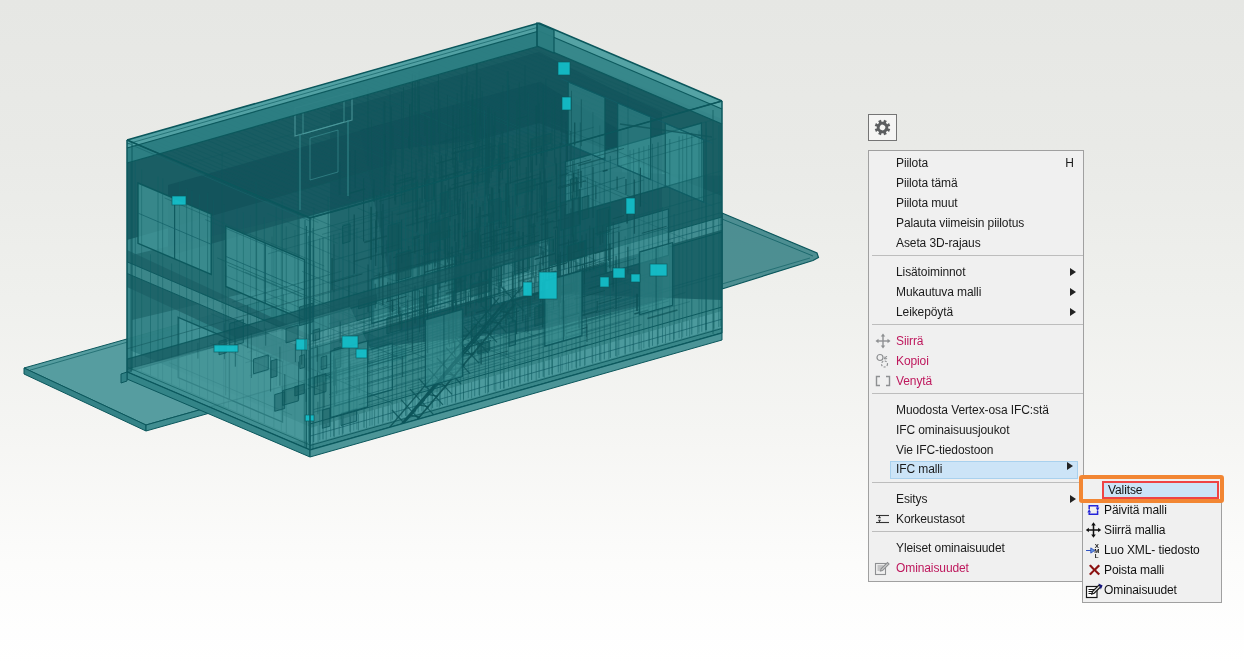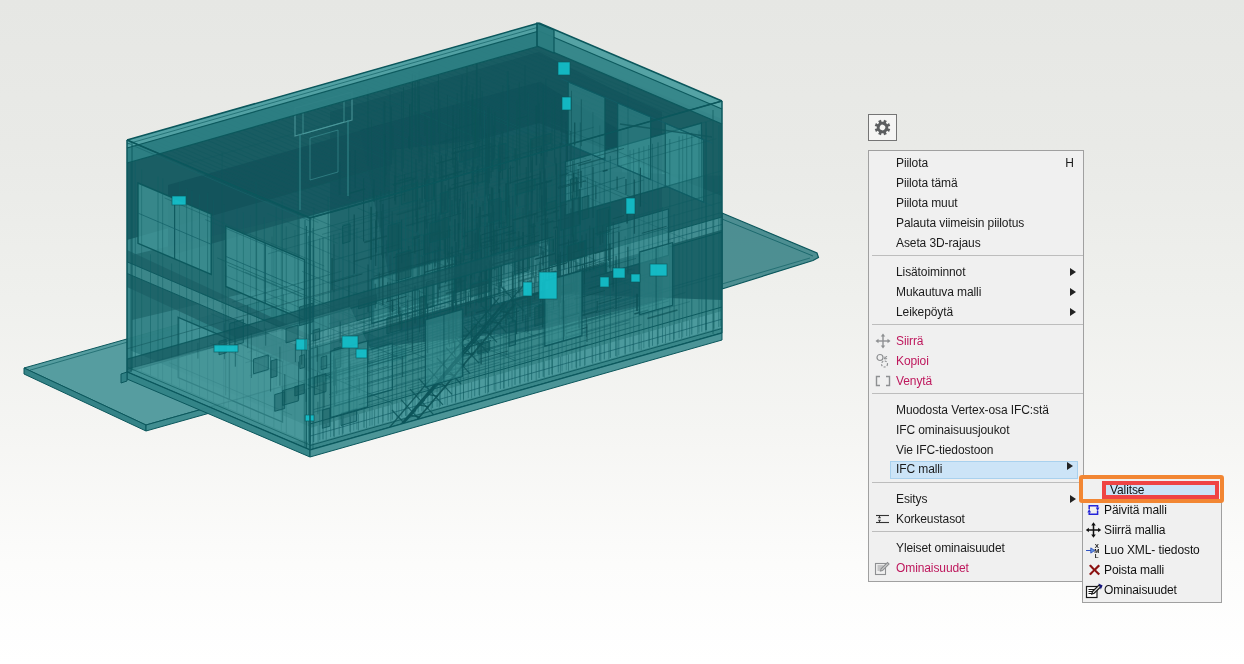--- a/index.html
+++ b/index.html
@@ -30,21 +30,21 @@
 .arr { position:absolute; right:7px; width:0; height:0; border-left:6px solid #222; border-top:4px solid transparent; border-bottom:4px solid transparent; }
 .hlbg { position:absolute; left:21px; right:5px; top:1px; bottom:1px; background:#cce4f7; border:1px solid #a9d1ee; display:flex; }
 .hlbg .txt { margin-left:5px; }
 .hlbg .arr { right:4px; }
 .submenu {
   position:absolute; left:1082px; top:477px; width:140px;
   background:#f0f0f0; border:1px solid #a0a0a0;
   padding:2px 0 2px 0; font-size:12px; color:#111;
 }
 .submenu .mi .ic { width:21px; flex:0 0 21px; }
-.hlbg2 { position:absolute; left:19px; right:2px; top:1px; bottom:1px; background:#cce4f7; border:4px solid #ef4444; display:flex; align-items:center; }
+.hlbg2 { position:absolute; left:19px; right:2px; top:1px; bottom:1px; background:#cce4f7; border:2px solid #ef4444; display:flex; align-items:center; }
 .hlbg2 .txt { margin-left:4px; }
 #orange {
   position:absolute; left:1079px; top:474.5px; width:145px; height:28px;
   border:4.5px solid #f28633; border-radius:3px;
   z-index:10;
 }
 </style></head>
 <body>
 <div id="model"><svg width="1244" height="664" viewBox="0 0 1244 664">
 <clipPath id="hx">

